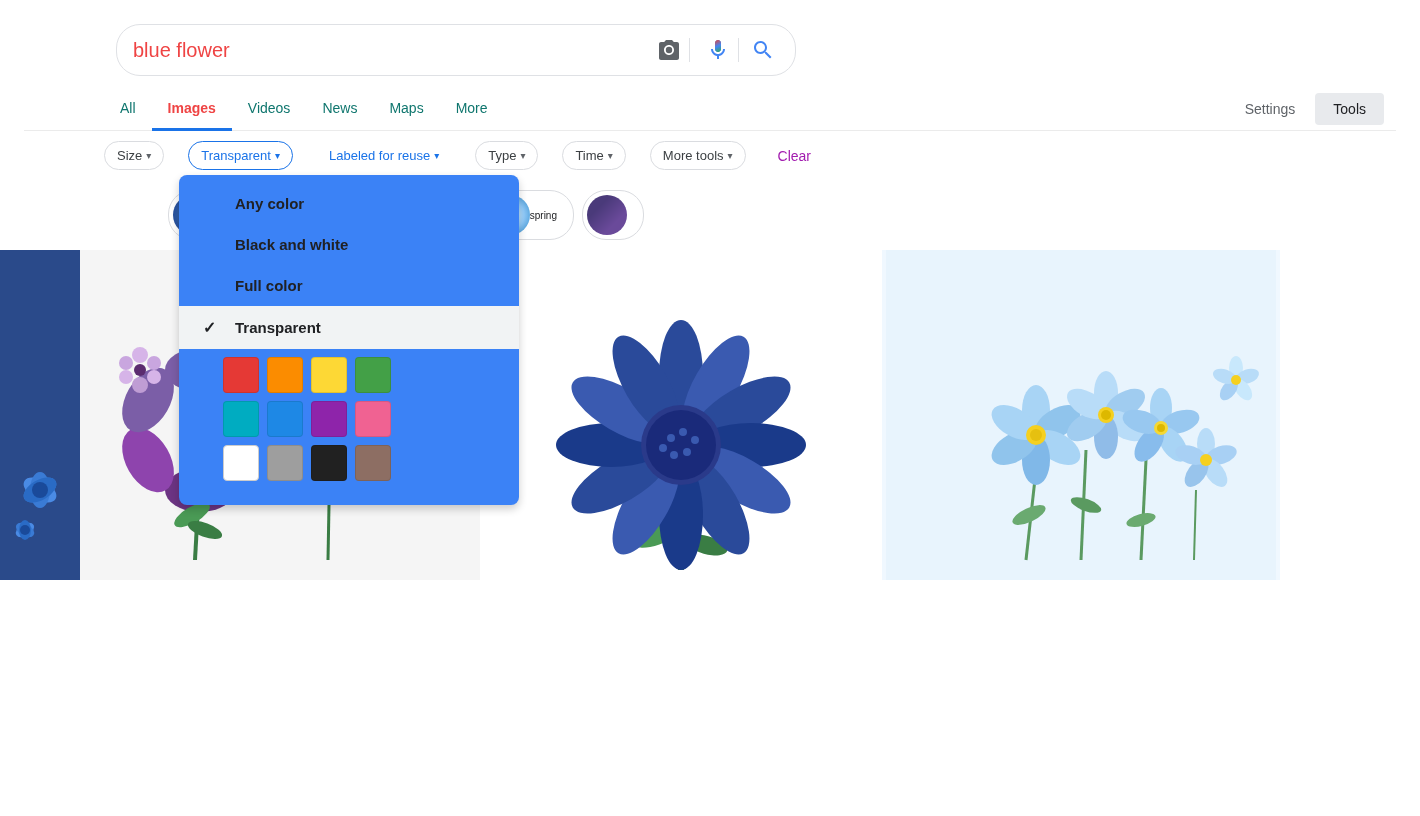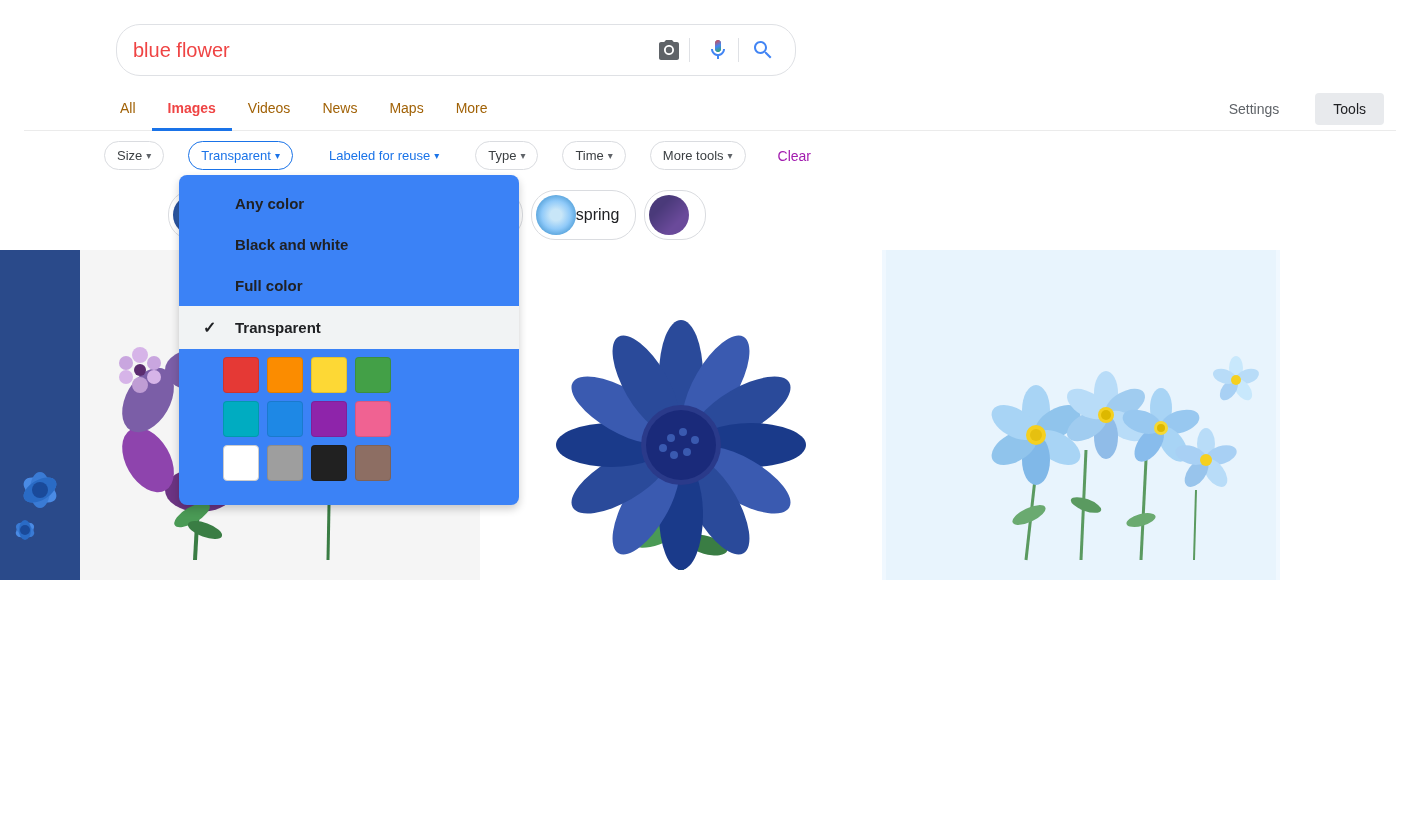--- a/index.html
+++ b/index.html
@@ -57,21 +57,21 @@
       display: flex;
       align-items: center;
       border-bottom: 1px solid #ebebeb;
       padding: 0 0 0 80px;
       gap: 0;
     }
 
     .nav-item {
       padding: 12px 16px;
       font-size: 14px;
-      color: #a16207;
+      color: #0f766e;
       cursor: pointer;
       text-decoration: none;
       border-bottom: 3px solid transparent;
       margin-bottom: -1px;
       white-space: nowrap;
     }
 
     .nav-item.active {
       color: #1a73e8;
       border-bottom: 3px solid #1a73e8;
@@ -87,21 +87,21 @@
       cursor: pointer;
     }
 
     .nav-tools-btn {
       padding: 8px 18px;
       font-size: 14px;
       color: #202124;
       background: #e8eaed;
       border-radius: 4px;
       cursor: pointer;
-      margin: 4px 12px 4px 20px;
+      margin: 4px 12px 4px 4px;
       font-weight: 500;
     }
 
     
     .filter-row {
       display: flex;
       align-items: center;
       padding: 10px 80px;
       gap: 24px;
       background: #fff;
@@ -204,21 +204,21 @@
       background: #fff;
     }
 
     .chip {
       display: flex;
       align-items: center;
       gap: 0;
       border: 1px solid #dadce0;
       border-radius: 24px;
       padding: 4px 16px 4px 4px;
-      font-size: 16px;
+      font-size: 10px;
       color: #202124;
       cursor: pointer;
       white-space: nowrap;
       background: #fff;
     }
 
     .chip-img {
       width: 40px;
       height: 40px;
       border-radius: 50%;

